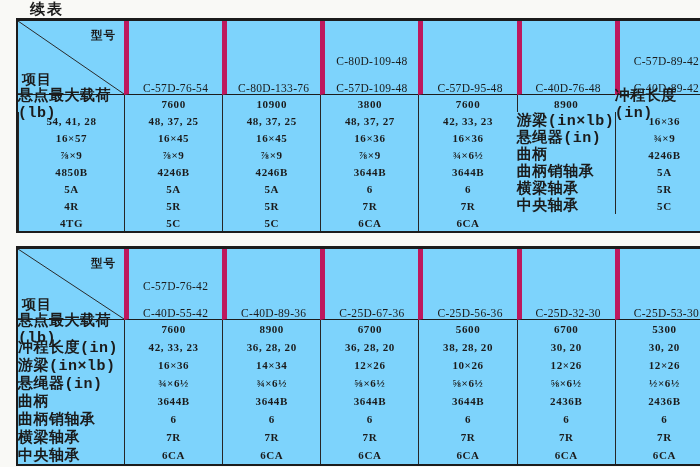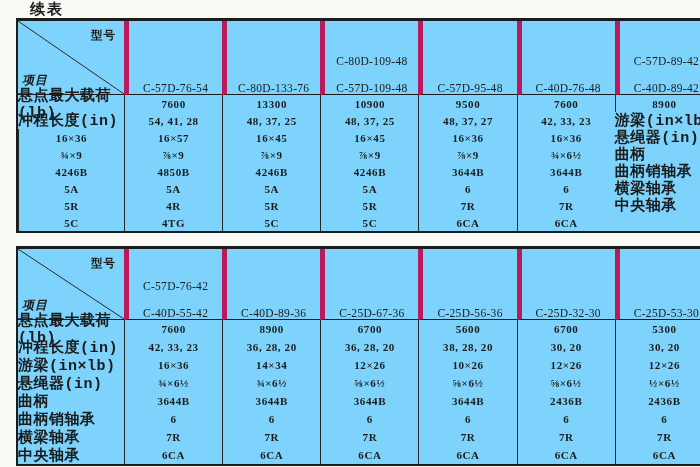--- a/index.html
+++ b/index.html
@@ -20,21 +20,21 @@
     border:2px solid #1c1c1c;border-top-width:3px;
     background:#7dd3fc;
   }
   #tbl1{top:18px;grid-template-rows:74px repeat(8,17px);}
   #tbl2{top:246px;grid-template-rows:71px repeat(8,18px);}
   .c{min-width:0;font-size:11px;}
   
   .corner{position:relative;border-bottom:1.5px solid #1c1c1c;}
   .corner svg{position:absolute;inset:0;width:100%;height:100%;}
   .corner .tr{position:absolute;top:7px;right:8px;font-weight:bold;font-size:11.5px;letter-spacing:1px;}
-  .corner .bl{position:absolute;bottom:5px;left:4px;font-weight:bold;font-size:12px;letter-spacing:1px;font-style:italic;}
+  .corner .bl{position:absolute;bottom:5px;left:4px;font-weight:bold;font-size:14px;letter-spacing:1px;}
   .m{
     border-left:5px solid #be185d;border-bottom:1.5px solid #1c1c1c;
     display:flex;flex-direction:column;justify-content:flex-end;align-items:center;
     gap:15px;font-size:11.5px;letter-spacing:.3px;
   }
   .ml:empty{display:none;}
   
   .l{display:flex;align-items:center;font-size:15px;font-weight:bold;letter-spacing:.5px;font-family:Liberation Mono, monospace;}
   .v{
     border-left:1px solid #262626;
@@ -71,23 +71,22 @@
   <div class="c m">
       <span class="ml">C-40D-76-48</span>
     </div>
   <div class="c m">
       <span class="ml">C-57D-89-42</span>
       <span class="ml">C-40D-89-42</span>
     </div>
 
   <div class="c l">悬点最大载荷(lb)</div>
   <div class="c v">7600</div>
-  <div class="c v">13300</div>
   <div class="c v">10900</div>
-  <div class="c v">9500</div>
+  <div class="c v">3800</div>
   <div class="c v">7600</div>
   <div class="c v">8900</div>
 
   <div class="c l">冲程长度(in)</div>
   <div class="c v">54, 41, 28</div>
   <div class="c v">48, 37, 25</div>
   <div class="c v">48, 37, 25</div>
   <div class="c v">48, 37, 27</div>
   <div class="c v">42, 33, 23</div>
 

